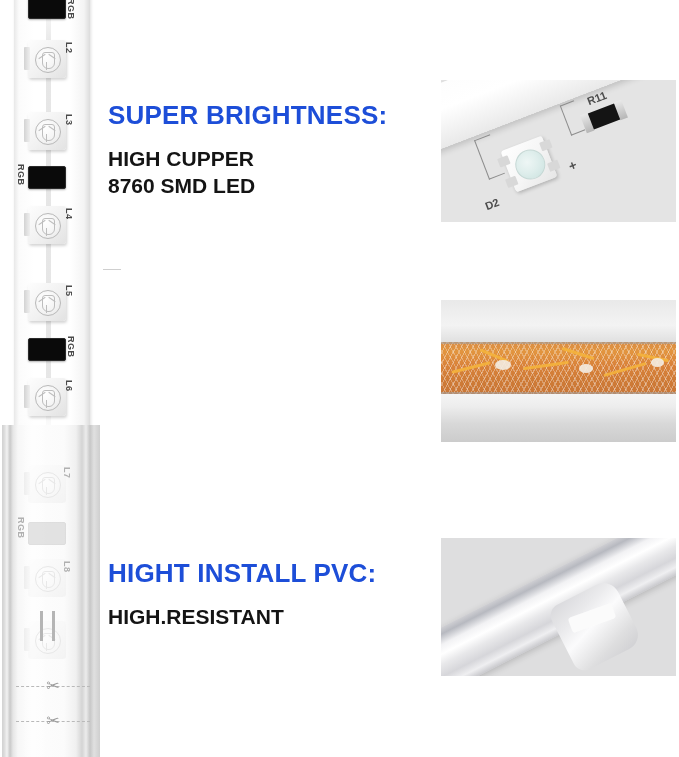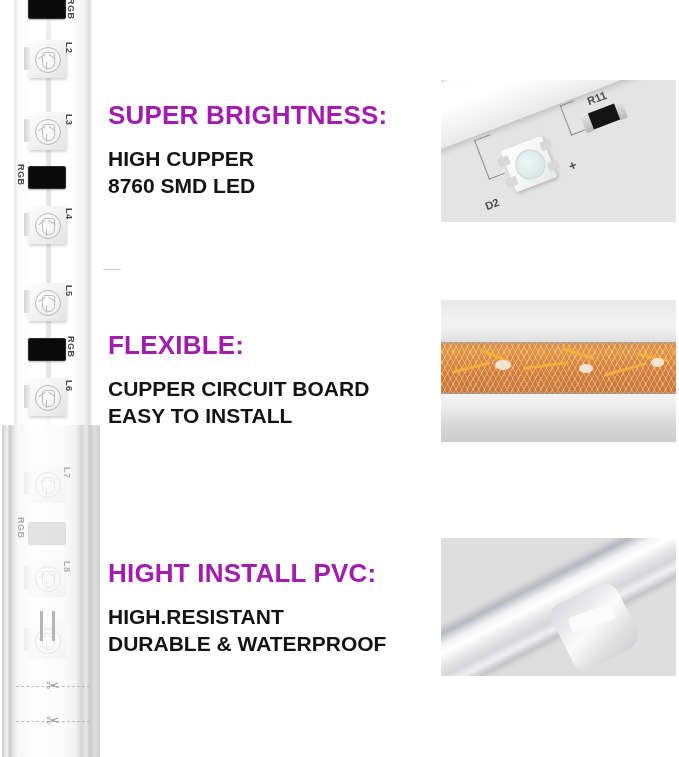--- a/index.html
+++ b/index.html
@@ -203,21 +203,21 @@
   
   .feature {
     position: absolute;
     left: 108px;
     width: 340px;
   }
   .feature-heading {
     font-family: "Liberation Sans", sans-serif;
     font-size: 26px;
     font-weight: 700;
-    color: #a21caf;
+    color: #1d4ed8;
     letter-spacing: 0.2px;
     margin: 0 0 14px 0;
     white-space: nowrap;
   }
   .feature-body {
     font-family: "Liberation Sans", sans-serif;
     font-size: 21px;
     font-weight: 700;
     color: #141414;
     line-height: 1.30;
@@ -540,25 +540,20 @@
     <div class="p1-res"></div>
 
     <div class="p1-bracket" style="left:40px; top:56px; width:16px; height:40px;"></div>
     <div class="p1-bracket" style="left:124px; top:22px; width:14px; height:30px;"></div>
 
     <span class="p1-txt" style="left:146px; top:12px;">R11</span>
     <span class="p1-txt" style="left:44px; top:118px;">D2</span>
     <span class="p1-txt" style="left:128px; top:78px; font-size:13px;">+</span>
   </div>
 
-  <div class="feature" style="top:330px;">
-    <h2 class="feature-heading">FLEXIBLE:</h2>
-    <p class="feature-body">CUPPER CIRCUIT BOARD</p>
-    <p class="feature-body">EASY TO INSTALL</p>
-  </div>
 
   <div class="photo photo2" style="left:441px; top:300px; width:235px; height:142px;">
     <div class="p2-tube-top"></div>
     <div class="p2-copper">
       <div class="p2-squiggle" style="left:10px;  top:24px; width:40px; transform:rotate(-14deg);"></div>
       <div class="p2-squiggle" style="left:38px;  top:12px; width:30px; transform:rotate(22deg);"></div>
       <div class="p2-squiggle" style="left:82px;  top:22px; width:46px; transform:rotate(-8deg);"></div>
       <div class="p2-squiggle" style="left:120px; top:10px; width:34px; transform:rotate(18deg);"></div>
       <div class="p2-squiggle" style="left:162px; top:26px; width:44px; transform:rotate(-16deg);"></div>
       <div class="p2-squiggle" style="left:196px; top:14px; width:32px; transform:rotate(12deg);"></div>
@@ -567,21 +562,20 @@
       <div class="p2-flare" style="left:210px; top:16px; width:13px; height:9px;"></div>
       <div class="p2-edge" style="top:0;"></div>
       <div class="p2-edge" style="bottom:0;"></div>
     </div>
     <div class="p2-tube-bot"></div>
   </div>
 
   <div class="feature" style="top:558px;">
     <h2 class="feature-heading">HIGHT INSTALL PVC:</h2>
     <p class="feature-body">HIGH.RESISTANT</p>
-    <p class="feature-body">DURABLE &amp; WATERPROOF</p>
   </div>
 
   <div class="photo photo3" style="left:441px; top:538px; width:235px; height:138px;">
     <div class="p3-tube"></div>
     <div class="p3-tip"></div>
     <div class="p3-highlight"></div>
 
   </div>
 
 </div>

